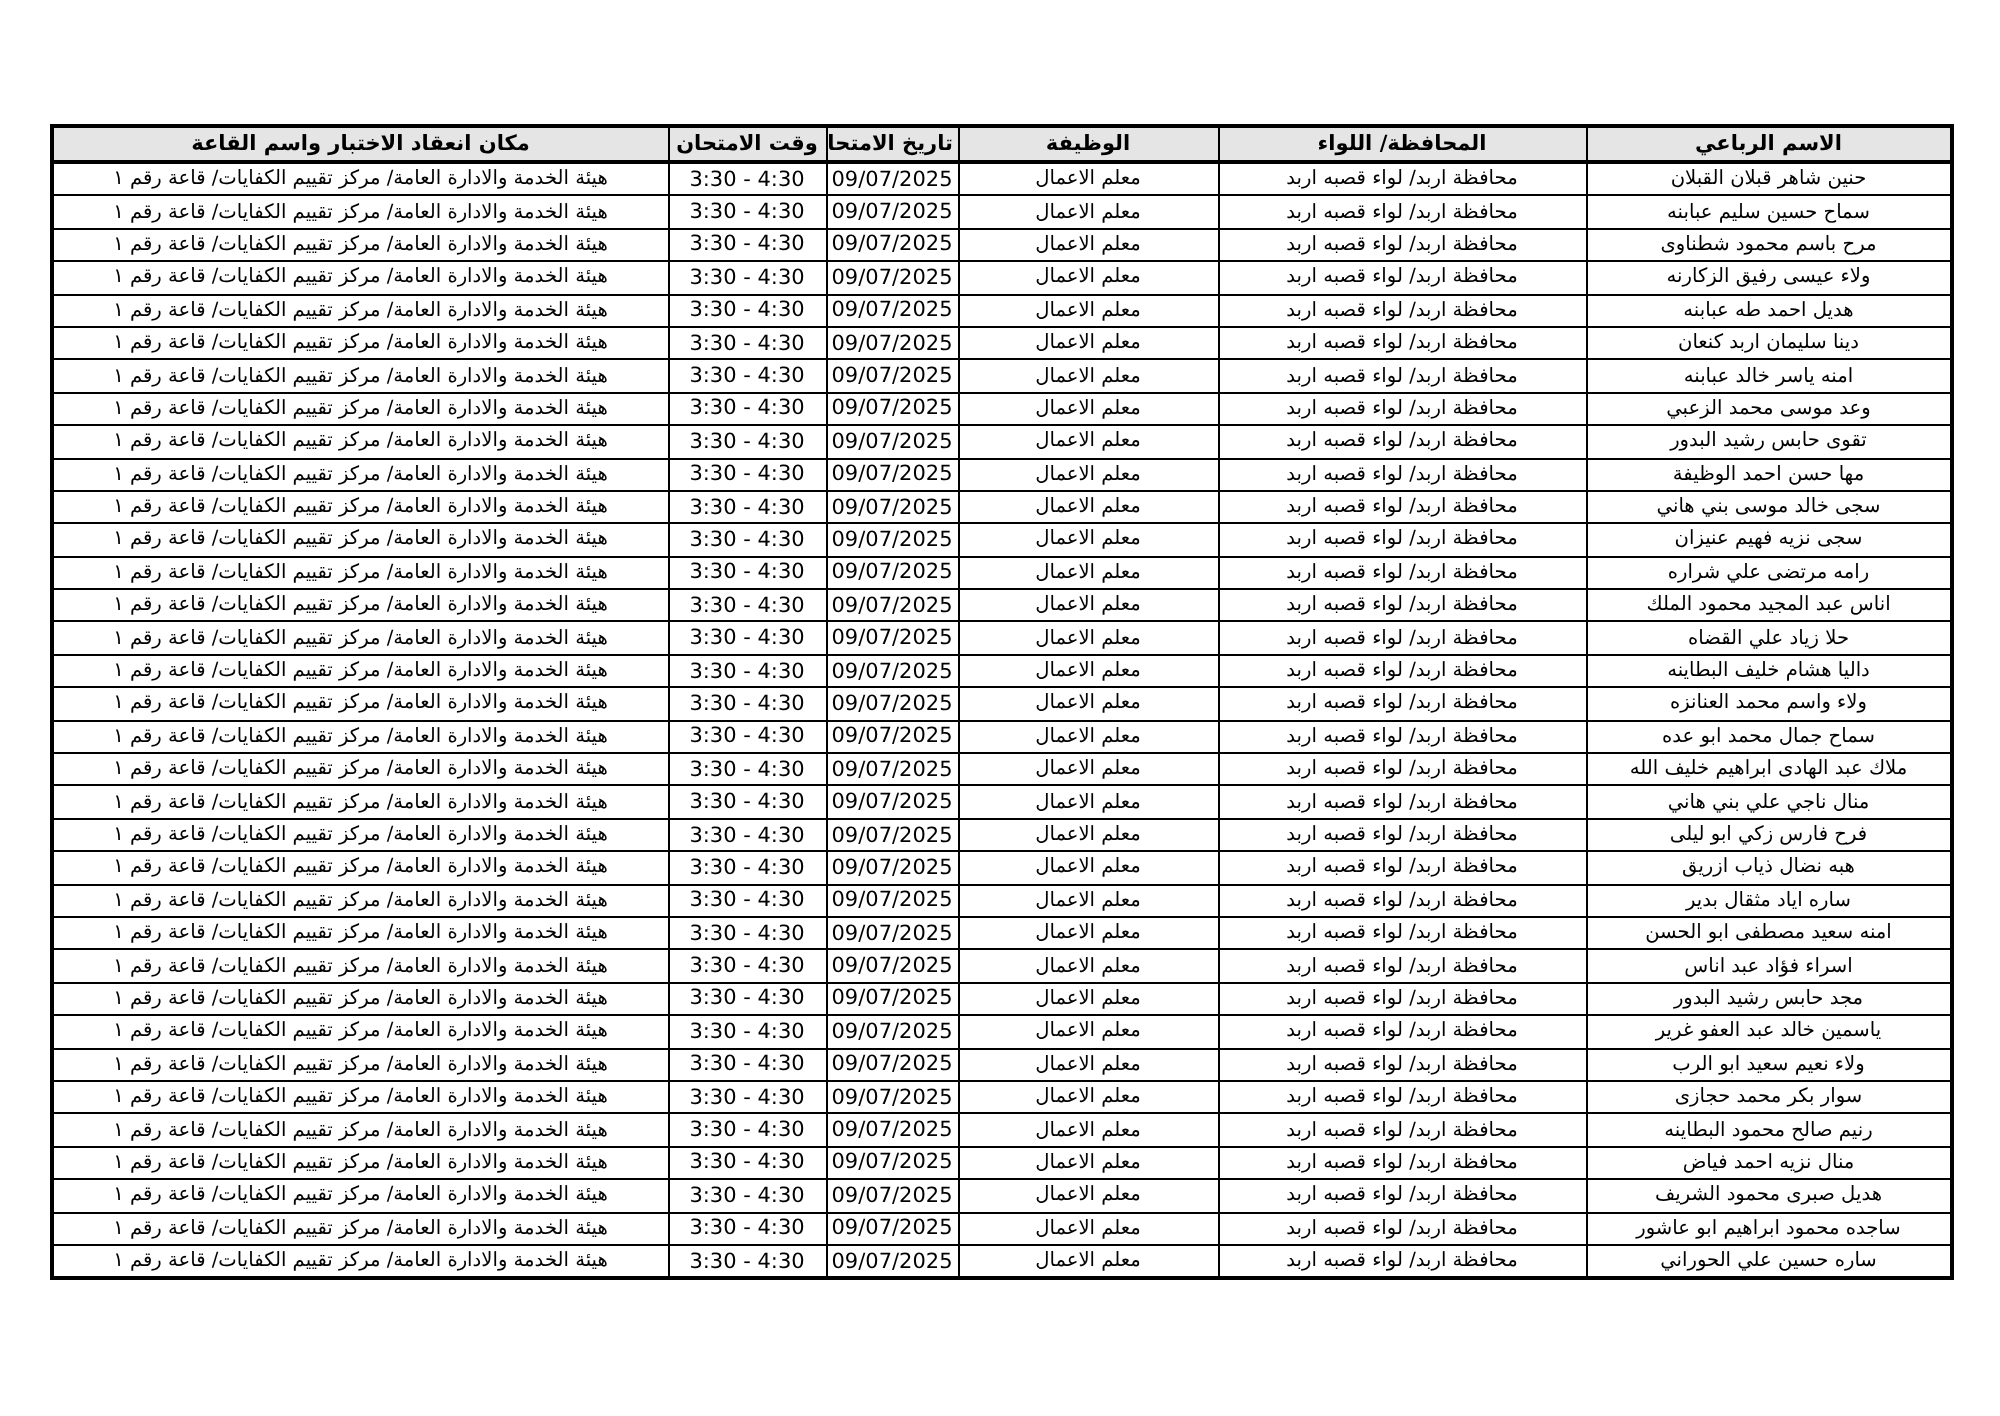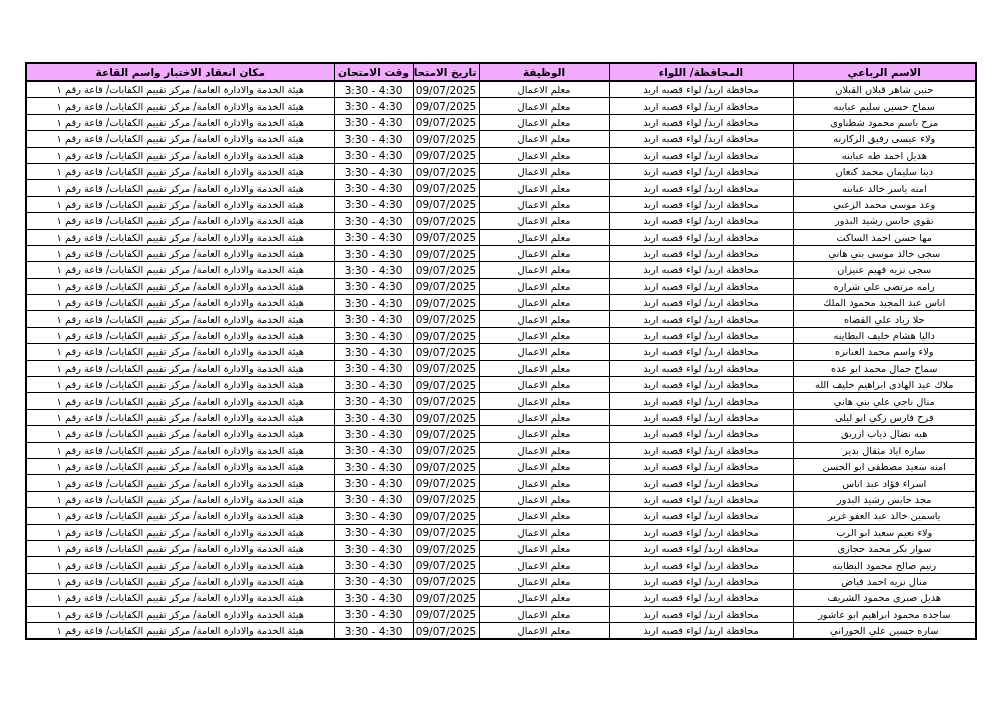--- a/index.html
+++ b/index.html
@@ -10,21 +10,21 @@
     border-collapse:collapse;table-layout:fixed;direction:rtl;
     border:2px solid #000;
   }
   .schedule th,.schedule td{
     border:1px solid #000;
     padding:0 2px;
     text-align:center;vertical-align:middle;
     white-space:nowrap;overflow:hidden;
   }
   .schedule thead th{
-    background:#f0abfc;
+    background:#e5e5e5;
     font-weight:bold;
     font-size:10.5px;
     height:16px;
     border-bottom:2px solid #000;
   }
   .schedule tbody td{
     font-size:9.8px;
     height:15.4px;
   }
   .ltr{direction:ltr;unicode-bidi:embed;font-size:10.5px !important;}
@@ -87,21 +87,21 @@
         </tr>
         <tr>
           <td>هديل احمد طه عبابنه</td>
           <td>محافظة اربد/ لواء قصبه اربد</td>
           <td>معلم الاعمال</td>
           <td class="ltr">09/07/2025</td>
           <td class="ltr">3:30 - 4:30</td>
           <td>هيئة الخدمة والادارة العامة/ مركز تقييم الكفايات/ قاعة رقم ١</td>
         </tr>
         <tr>
-          <td>دينا سليمان محمد كنعان</td>
+          <td>دينا سليمان اربد كنعان</td>
           <td>محافظة اربد/ لواء قصبه اربد</td>
           <td>معلم الاعمال</td>
           <td class="ltr">09/07/2025</td>
           <td class="ltr">3:30 - 4:30</td>
           <td>هيئة الخدمة والادارة العامة/ مركز تقييم الكفايات/ قاعة رقم ١</td>
         </tr>
         <tr>
           <td>امنه ياسر خالد عبابنه</td>
           <td>محافظة اربد/ لواء قصبه اربد</td>
           <td>معلم الاعمال</td>
@@ -119,21 +119,21 @@
         </tr>
         <tr>
           <td>تقوى حابس رشيد البدور</td>
           <td>محافظة اربد/ لواء قصبه اربد</td>
           <td>معلم الاعمال</td>
           <td class="ltr">09/07/2025</td>
           <td class="ltr">3:30 - 4:30</td>
           <td>هيئة الخدمة والادارة العامة/ مركز تقييم الكفايات/ قاعة رقم ١</td>
         </tr>
         <tr>
-          <td>مها حسن احمد الساكت</td>
+          <td>مها حسن احمد الوظيفة</td>
           <td>محافظة اربد/ لواء قصبه اربد</td>
           <td>معلم الاعمال</td>
           <td class="ltr">09/07/2025</td>
           <td class="ltr">3:30 - 4:30</td>
           <td>هيئة الخدمة والادارة العامة/ مركز تقييم الكفايات/ قاعة رقم ١</td>
         </tr>
         <tr>
           <td>سجى خالد موسى بني هاني</td>
           <td>محافظة اربد/ لواء قصبه اربد</td>
           <td>معلم الاعمال</td>

